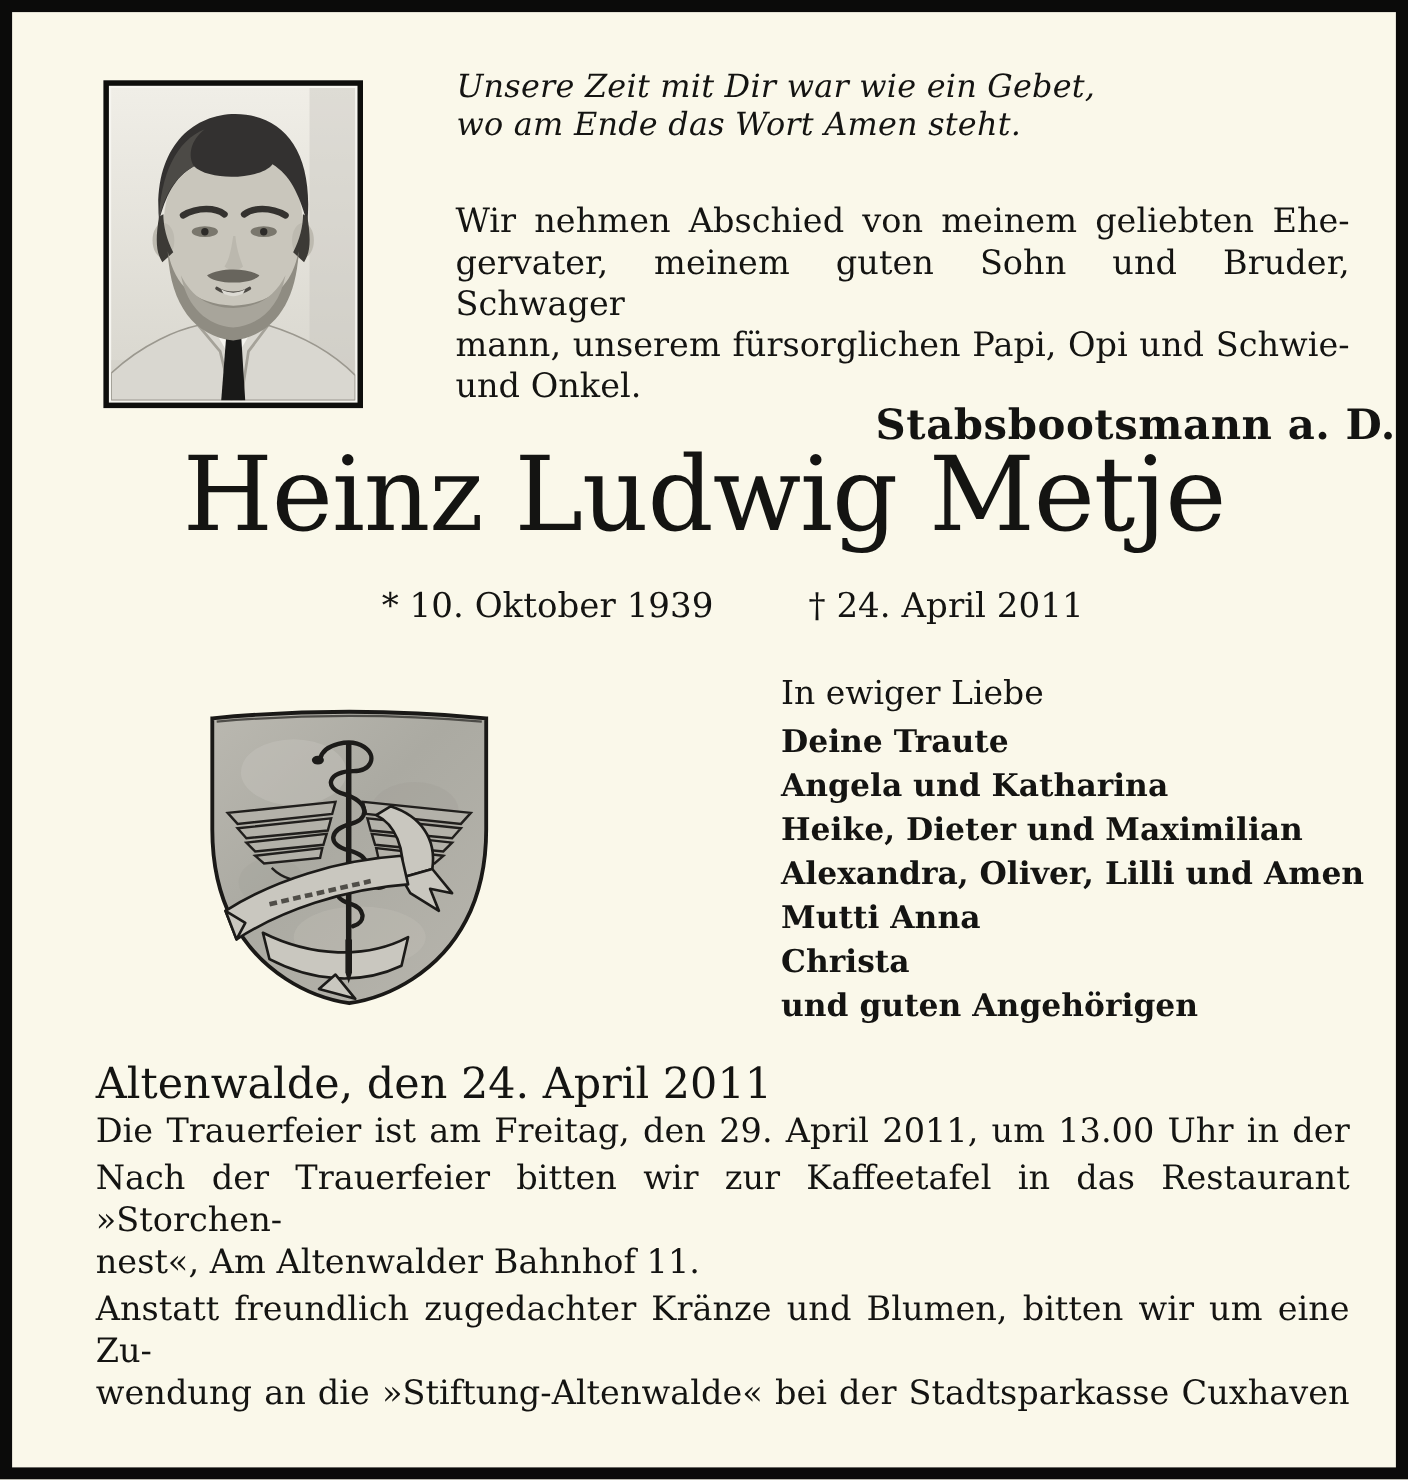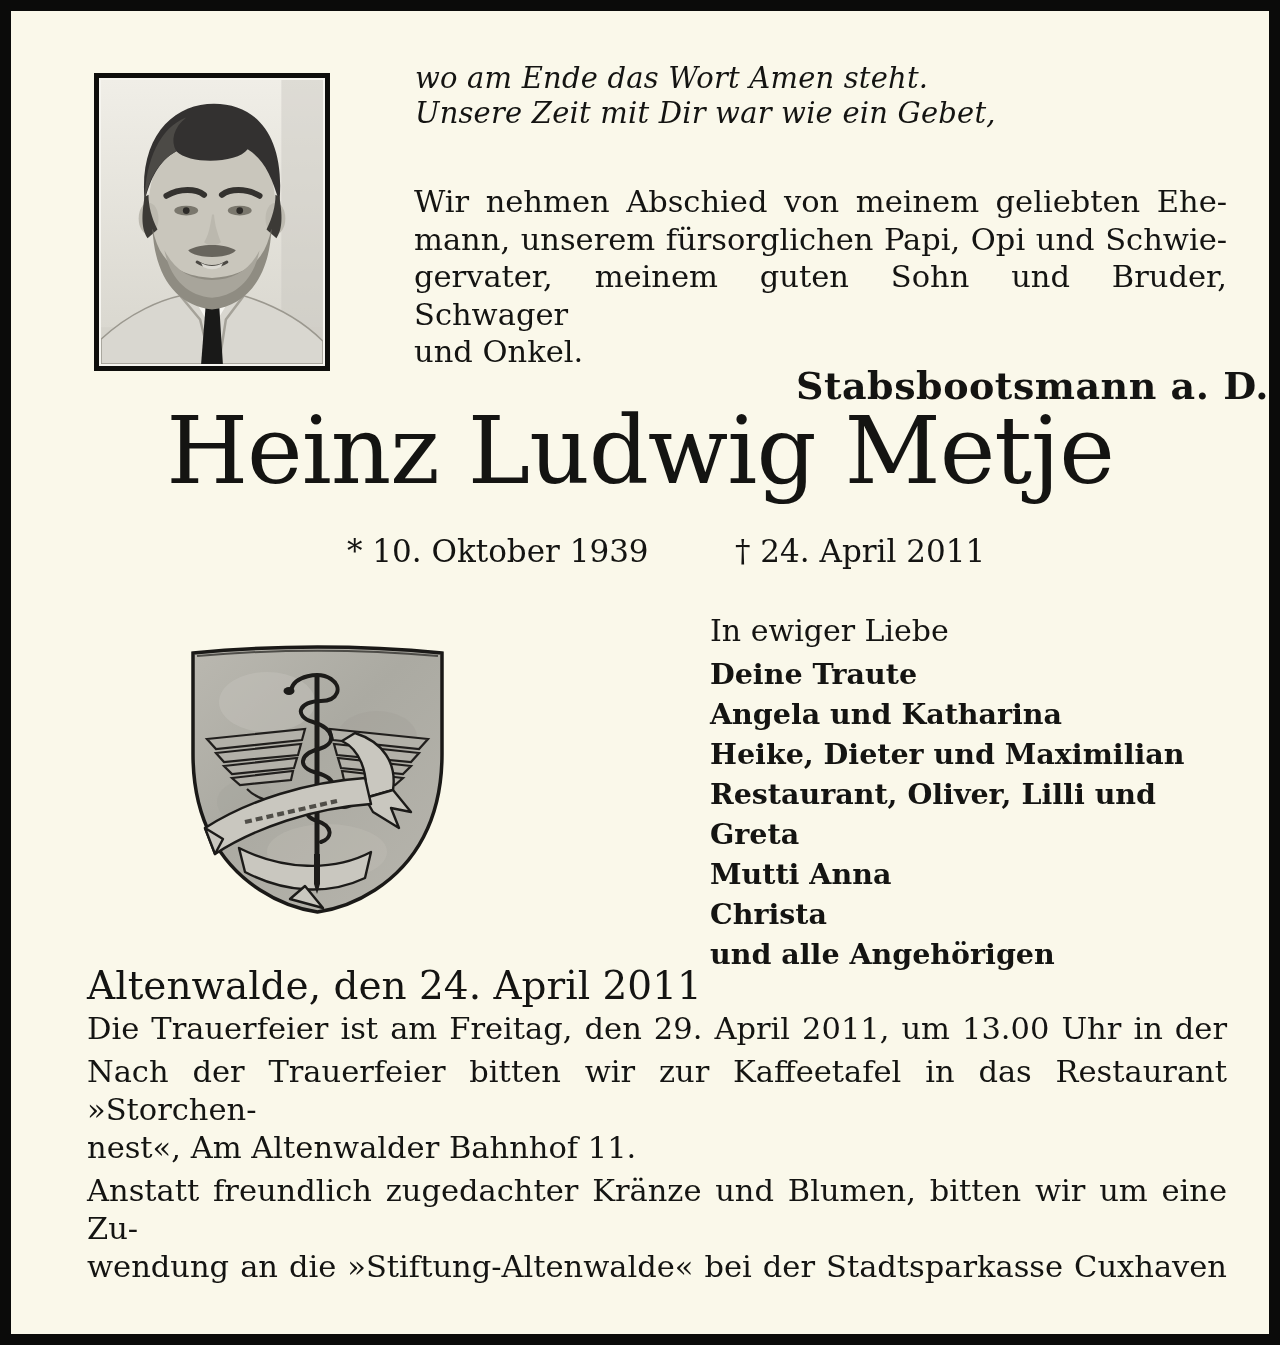--- a/index.html
+++ b/index.html
@@ -146,28 +146,28 @@
       <path d="M52,150 C54,198 76,228 112,232 C148,228 170,198 172,150 C166,180 150,198 112,200 C74,198 58,180 52,150 Z" fill="#8f8c82"></path>
       <path d="M64,172 C70,202 88,218 112,220 C136,218 154,202 160,172 C150,192 134,202 112,202 C90,202 74,192 64,172 Z" fill="#a8a59b"></path>
 
       <path d="M88,172 C100,165 124,165 136,172 C130,181 94,181 88,172 Z" fill="#68655d"></path>
       <path d="M97,184 C106,190 118,190 127,184" stroke="#4c4944" stroke-width="3" fill="none" stroke-linecap="round"></path>
       <path d="M101,185 C108,189 116,189 123,185 L121,189 C114,192 110,192 103,189 Z" fill="#dcdad3"></path>
     </svg>
   </div>
 
   <div class="quote">
+    <div>Unsere Zeit mit Dir war wie ein Gebet,</div>
     <div>wo am Ende das Wort Amen steht.</div>
-    <div>Unsere Zeit mit Dir war wie ein Gebet,</div>
   </div>
 
   <div class="intro">
     <div class="jl">Wir nehmen Abschied von meinem geliebten Ehe-</div>
+    <div class="jl">gervater, meinem guten Sohn und Bruder, Schwager</div>
     <div class="jl">mann, unserem fürsorglichen Papi, Opi und Schwie-</div>
-    <div class="jl">gervater, meinem guten Sohn und Bruder, Schwager</div>
     <div class="ll">und Onkel.</div>
   </div>
 
   <div class="rank">Stabsbootsmann a. D.</div>
   <div class="name">Heinz Ludwig Metje</div>
   <div class="dates">
     <span class="birth">* 10. Oktober 1939</span>
     <span class="death">† 24. April 2011</span>
   </div>
 
@@ -220,24 +220,24 @@
     <path d="M127,212 L133,212 L133,242 L130,252 L127,242 Z" fill="#1c1b19"></path>
 
     <line x1="58" y1="180" x2="150" y2="159" stroke="#3b3934" stroke-width="4.2" stroke-dasharray="7 4" opacity="0.85"></line>
   </svg>
 
   <div class="mourners">
     <div class="m-intro">In ewiger Liebe</div>
     <div class="m-name">Deine Traute</div>
     <div class="m-name">Angela und Katharina</div>
     <div class="m-name">Heike, Dieter und Maximilian</div>
-    <div class="m-name">Restaurant, Oliver, Lilli und Greta</div>
+    <div class="m-name">Alexandra, Oliver, Lilli und Amen</div>
     <div class="m-name">Mutti Anna</div>
     <div class="m-name">Christa</div>
-    <div class="m-name">und alle Angehörigen</div>
+    <div class="m-name">und guten Angehörigen</div>
   </div>
 
   <div class="dateline">Altenwalde, den 24. April 2011</div>
 
   <div class="notices">
     <p class="notice">
       <span style="display:block" class="jl">Die Trauerfeier ist am Freitag, den 29. April 2011, um 13.00 Uhr in der</span>
     </p>
     <p class="notice">
       <span style="display:block" class="jl">Nach der Trauerfeier bitten wir zur Kaffeetafel in das Restaurant »Storchen-</span>

